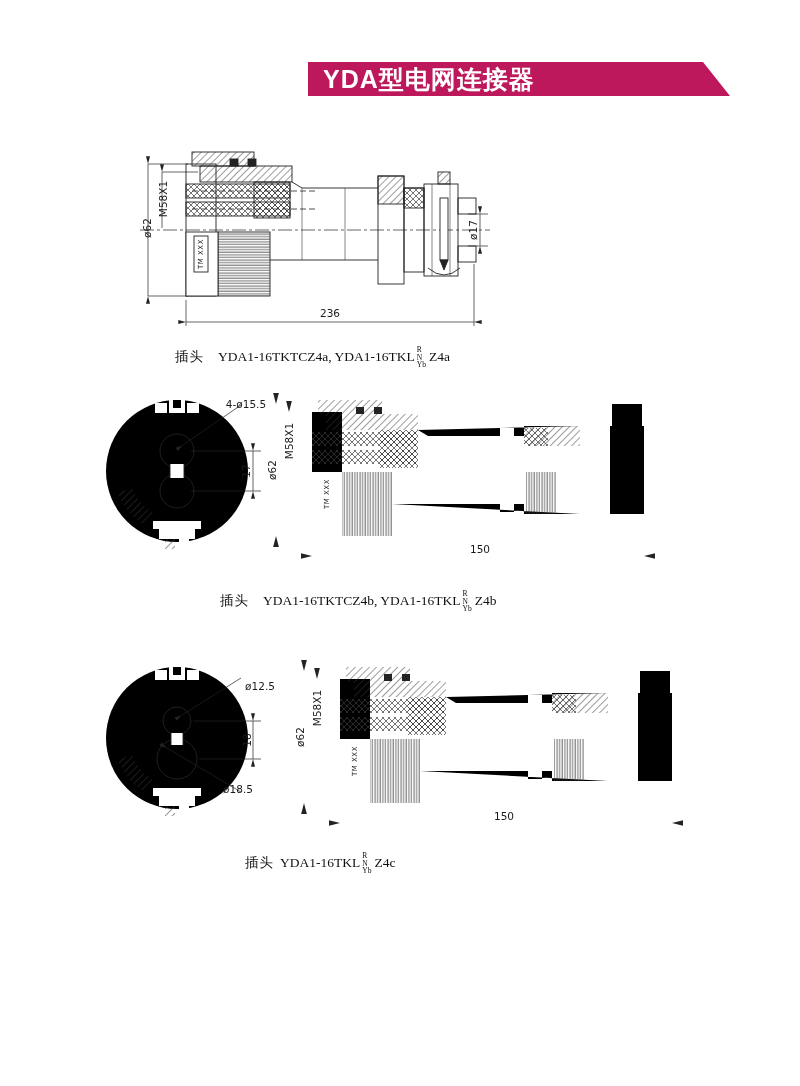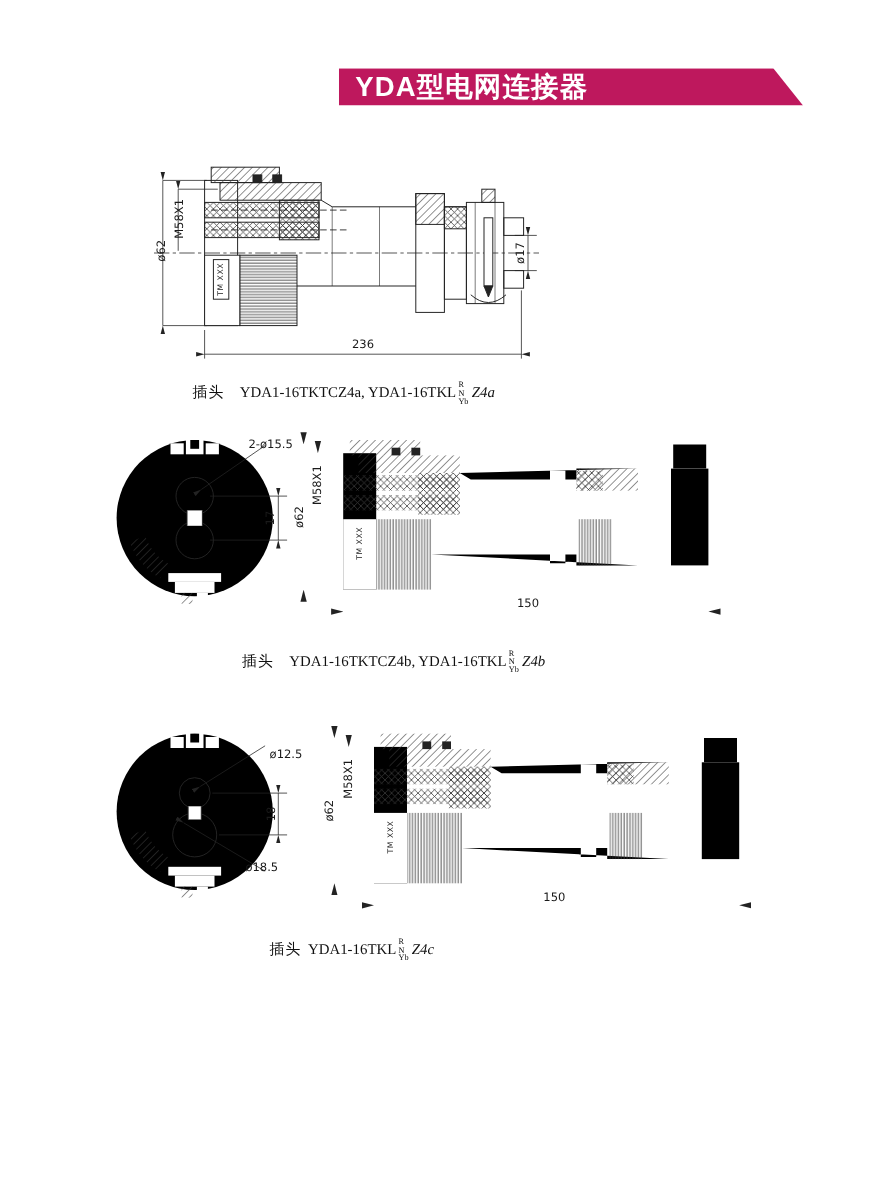--- a/index.html
+++ b/index.html
@@ -26,21 +26,21 @@
   .dim-label.rot{transform:translate(-50%,-50%) rotate(-90deg);}
   .dim-label.tm{font-size:7px;letter-spacing:.5px;}
 
   
   .caption{position:absolute;display:flex;align-items:center;font-family:"Liberation Serif",serif;
            font-size:13.5px;color:#101010;white-space:nowrap;}
   .caption .prefix{margin-right:14px;letter-spacing:1px;}
   .caption.tight .prefix{margin-right:6px;}
   .caption .stack{display:inline-flex;flex-direction:column;align-items:flex-start;
                   font-size:7.5px;line-height:7.5px;margin:0 2px;}
-  .caption .suffix{margin-left:1px;font-style:italic;}
+  .caption .suffix{margin-left:1px;}
 </style>
 </head>
 <body>
 
 <div class="page">
 
   <svg width="0" height="0" style="position:absolute">
     <defs>
       <marker id="arw" viewBox="0 -3 10 6" refX="0" refY="0" markerWidth="11" markerHeight="7" orient="auto-start-reverse">
         <path d="M0,0 L10,2.6 L10,-2.6 Z" style="fill:#232323;stroke:none"></path>
@@ -191,21 +191,21 @@
     <circle cx="82" cy="66" r="17"></circle>
     <circle cx="82" cy="106" r="17"></circle>
     <rect x="75" y="79" width="14" height="14" style="fill:#ffffff;stroke:none"></rect>
     <line x1="75" y1="79" x2="75" y2="93"></line>
     <line x1="89" y1="79" x2="89" y2="93"></line>
     <line class="dim" x1="88" y1="60" x2="146" y2="20" marker-start="url(#arw)"></line>
     <line class="dim" x1="96" y1="66" x2="166" y2="66"></line>
     <line class="dim" x1="96" y1="106" x2="166" y2="106"></line>
     <line class="dim" x1="158" y1="66" x2="158" y2="106" marker-start="url(#arw)" marker-end="url(#arw)"></line>
   </svg>
-  <span class="dim-label" style="left:246px;top:404px">2-ø15.5</span>
+  <span class="dim-label" style="left:246px;top:404px">4-ø15.5</span>
   <span class="dim-label rot" style="left:246px;top:471px">17</span>
 
   <svg class="drawing" style="left:268px;top:388px" width="390" height="185" viewBox="0 0 390 185">
     <use href="#side-long"></use>
   </svg>
   <span class="dim-label rot" style="left:272px;top:470px">ø62</span>
   <span class="dim-label rot" style="left:289px;top:441px">M58X1</span>
   <span class="dim-label rot tm" style="left:327px;top:494px">TM XXX</span>
   <span class="dim-label" style="left:480px;top:549px">150</span>
 

